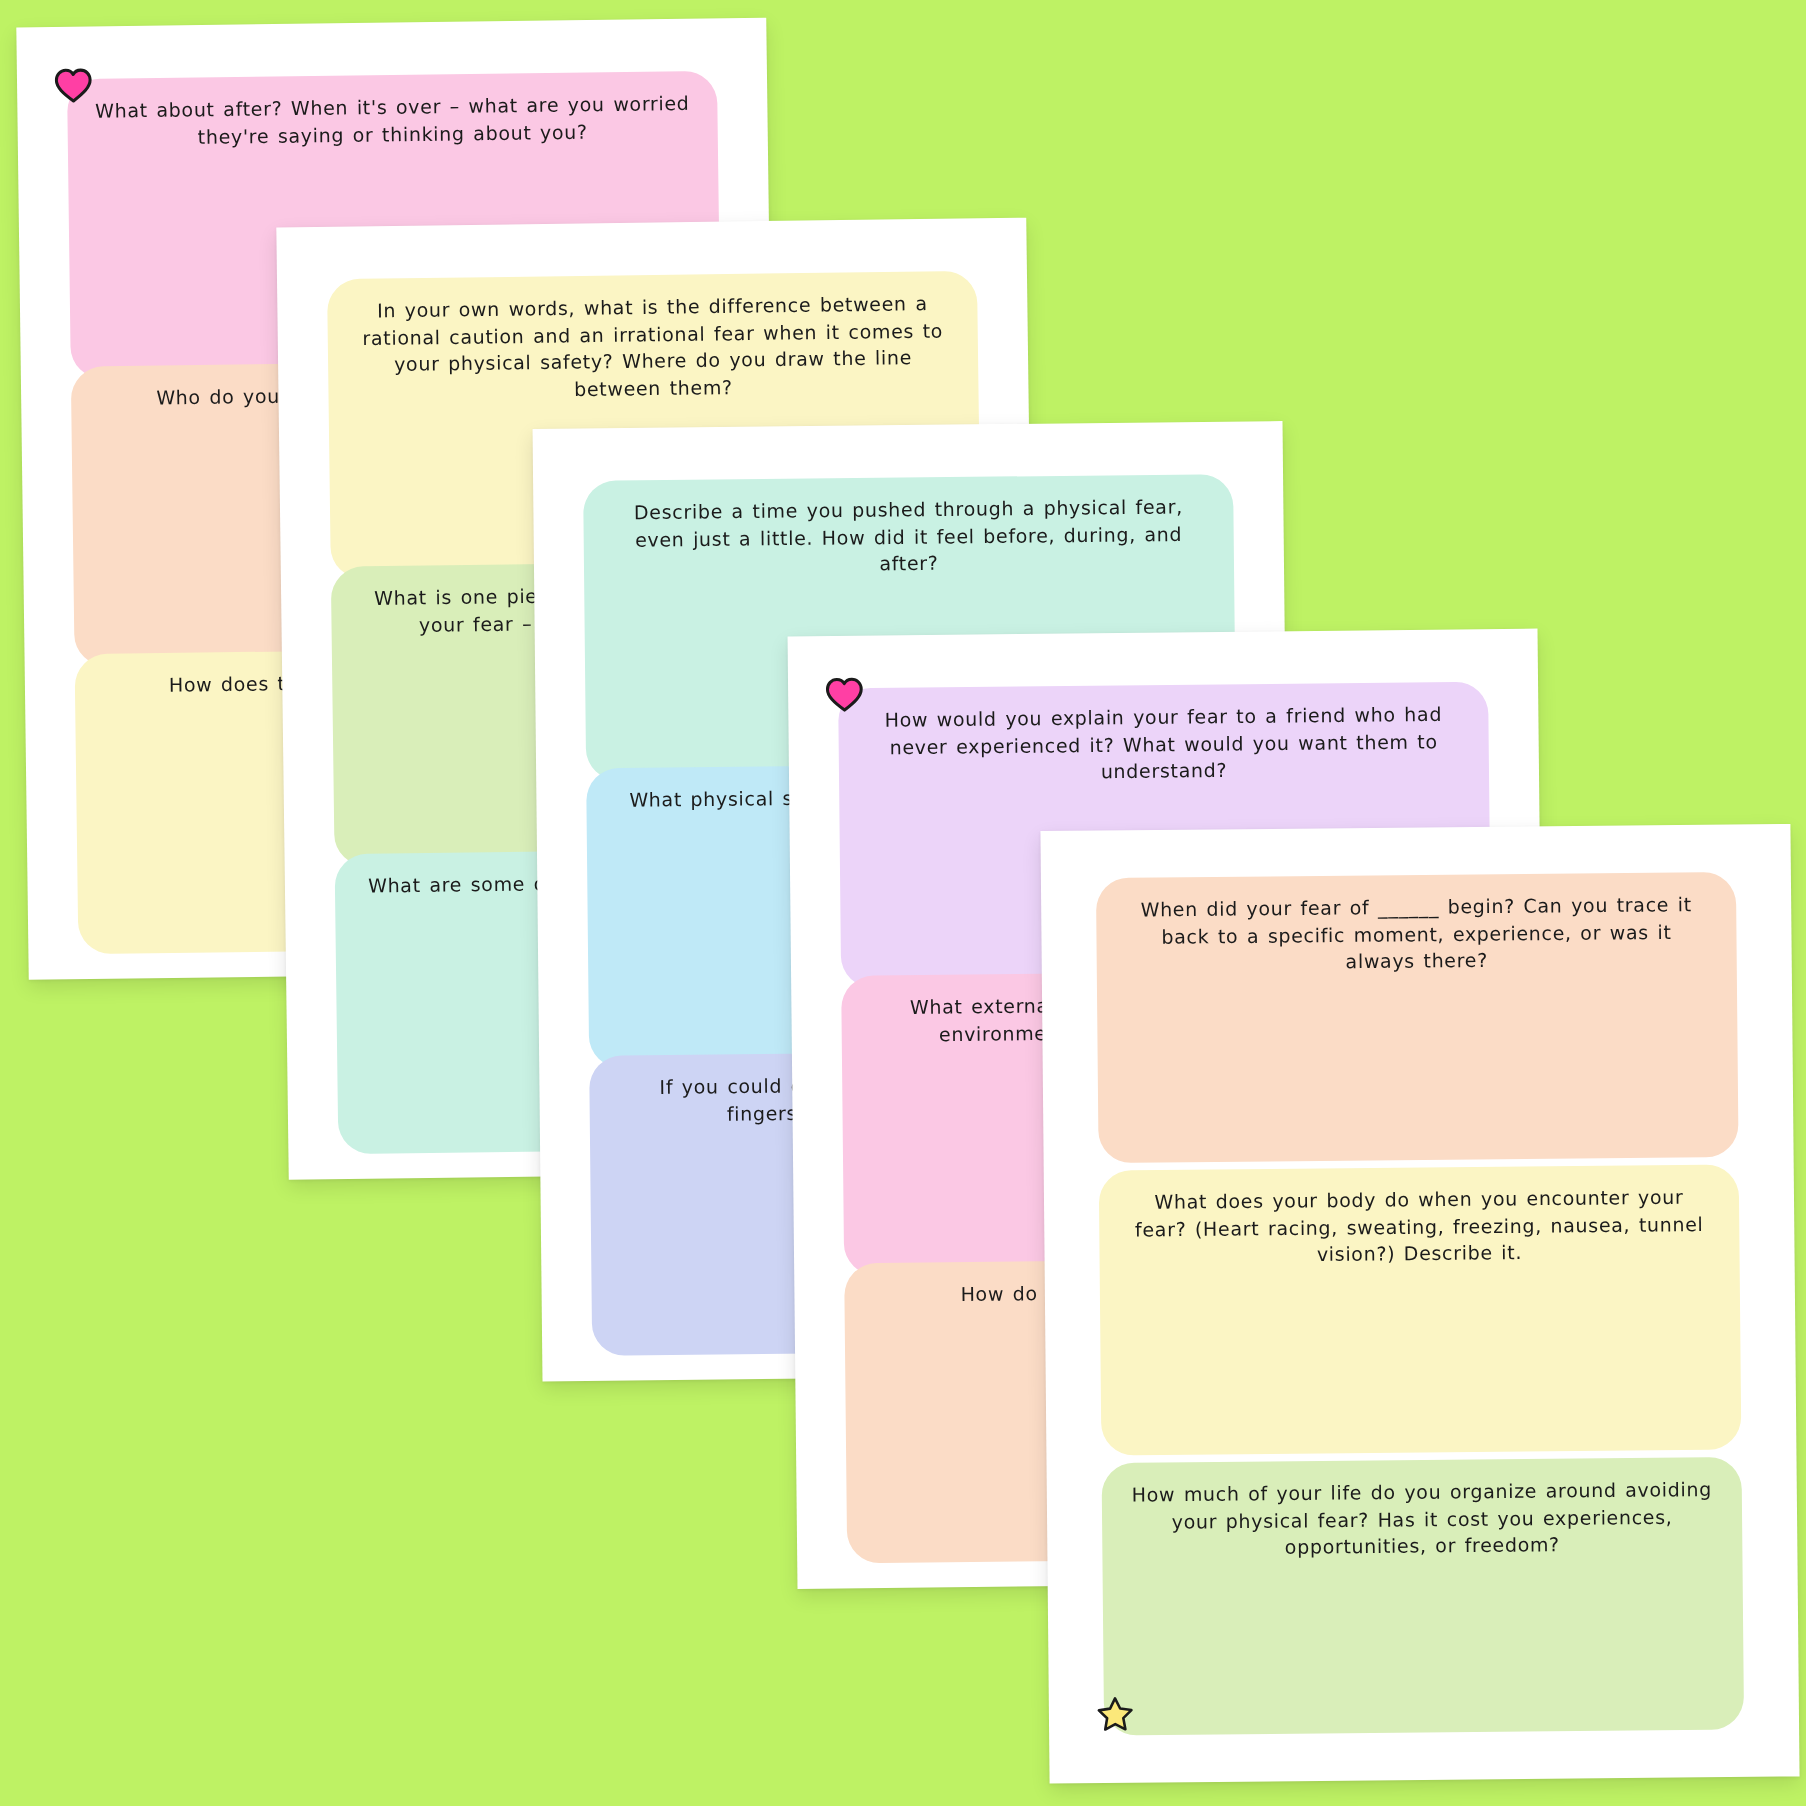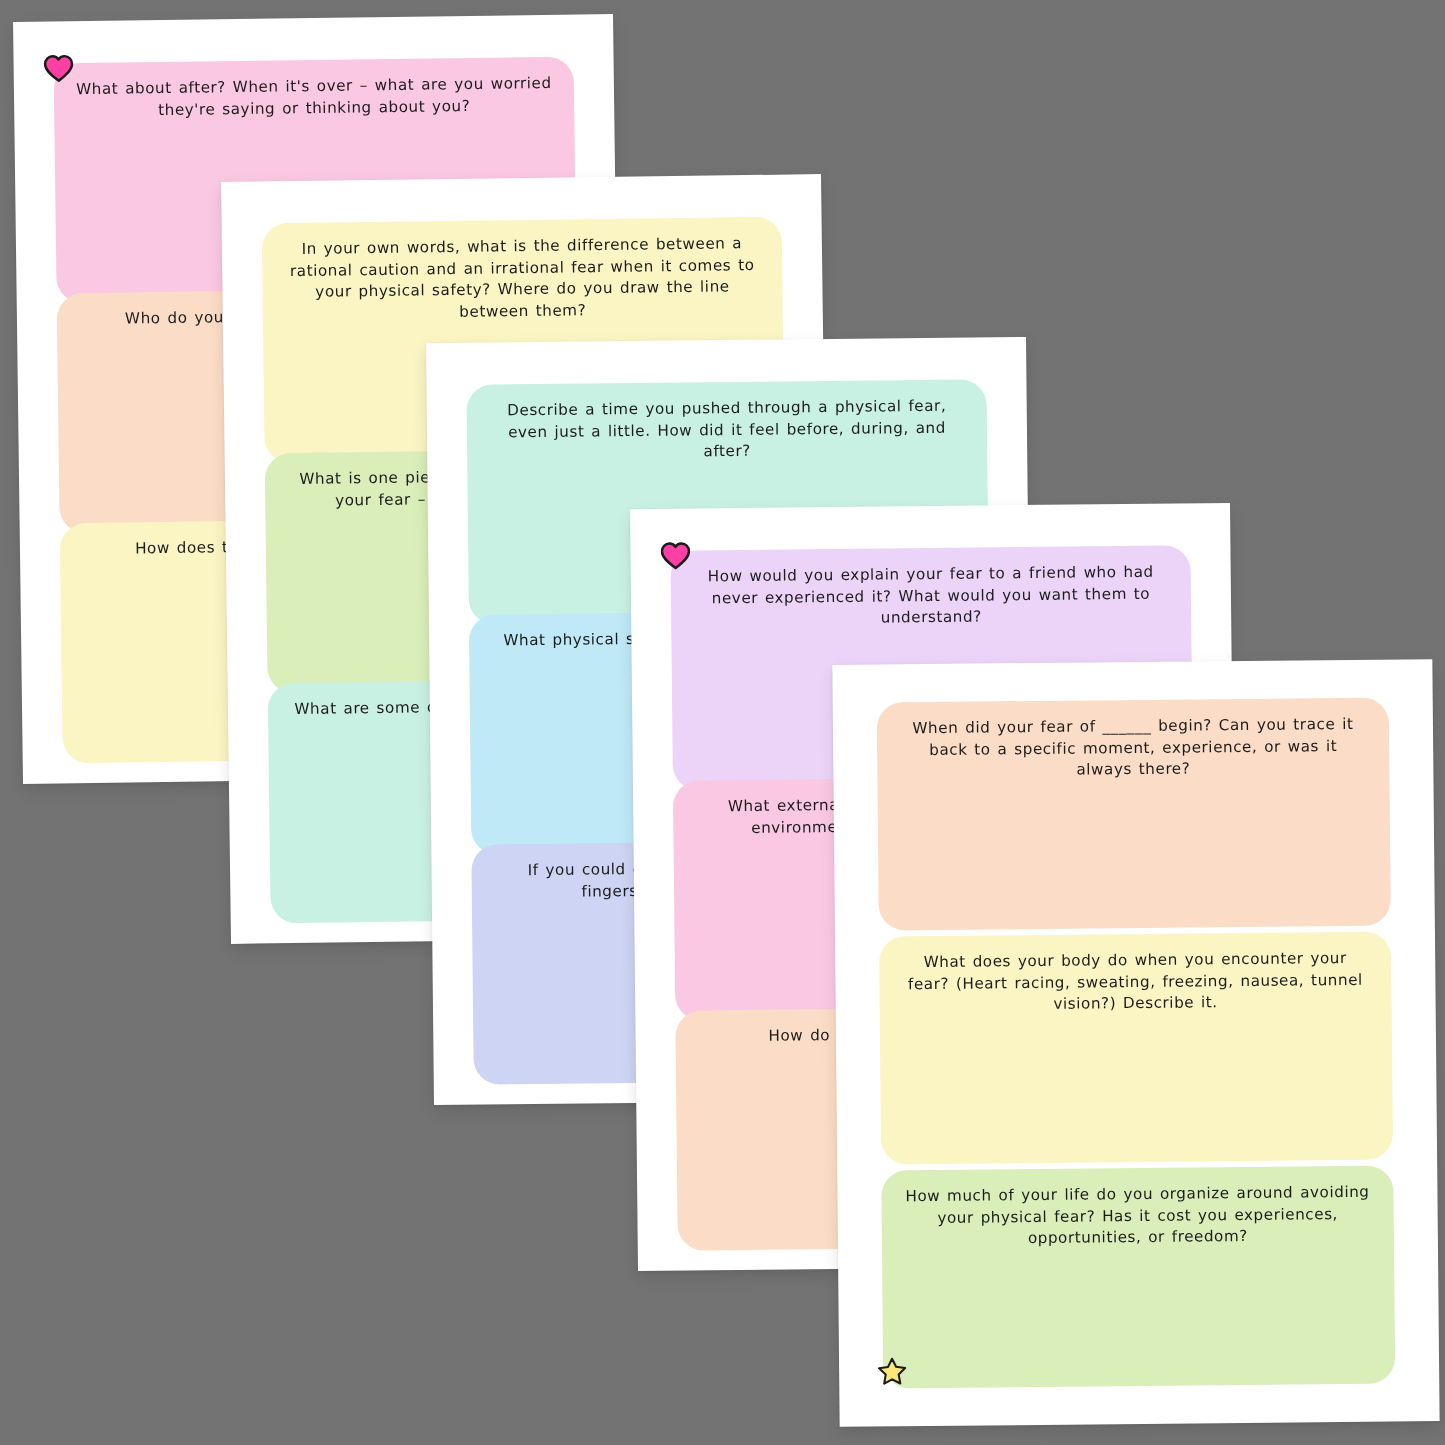--- a/index.html
+++ b/index.html
@@ -110,21 +110,21 @@
   #sheet-5 .p-b { left: 44px; top: 272px; width: 512px; height: 228px; }
   #sheet-5 .p-c { left: 44px; top: 506px; width: 512px; height: 218px; }
 
   
   .sticker-a { left: 30px; top: 32px; }
   .sticker-c-bl { left: 38px; top: 692px; }
 </style>
 </head>
 <body style="background: rgb(255, 255, 255);">
 
-<div id="stage" style="background: #737373;">
+<div id="stage" style="background: #bef264;">
 
   <div class="sheet" id="sheet-1">
     <div class="prompt p-a" style="background-color: rgb(251, 200, 228);">
       <span class="prompt-text">What about after? When it's over – what are you worried they're saying or thinking about you?</span>
     </div>
     <div class="prompt p-b" style="background-color: rgb(251, 220, 198);">
       <span class="prompt-text">Who do you feel most judged by, specifically?</span>
     </div>
     <div class="prompt p-c" style="background-color: rgb(251, 245, 196);">
       <span class="prompt-text">How does the fear affect your relationships?</span>

